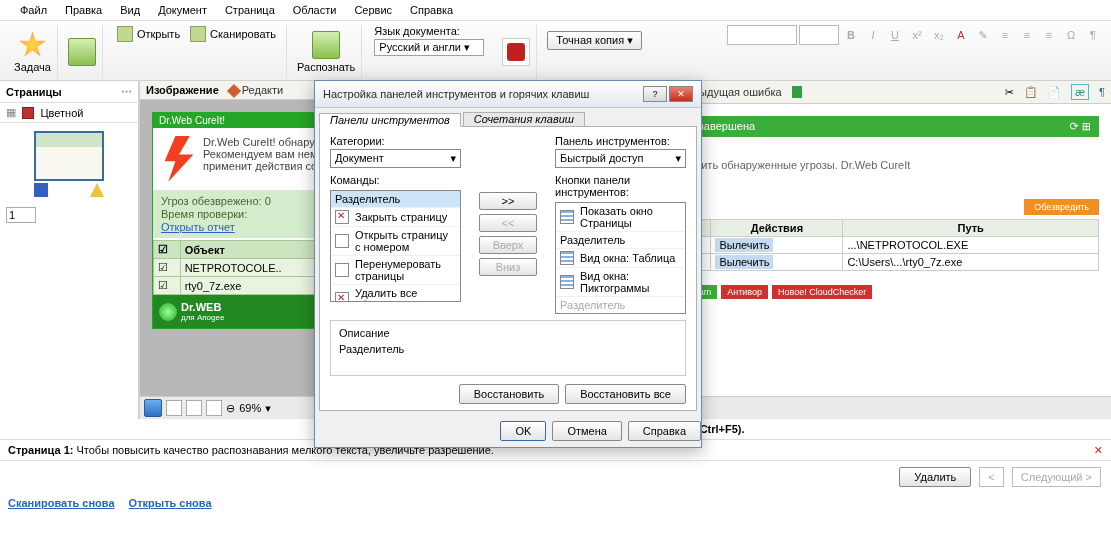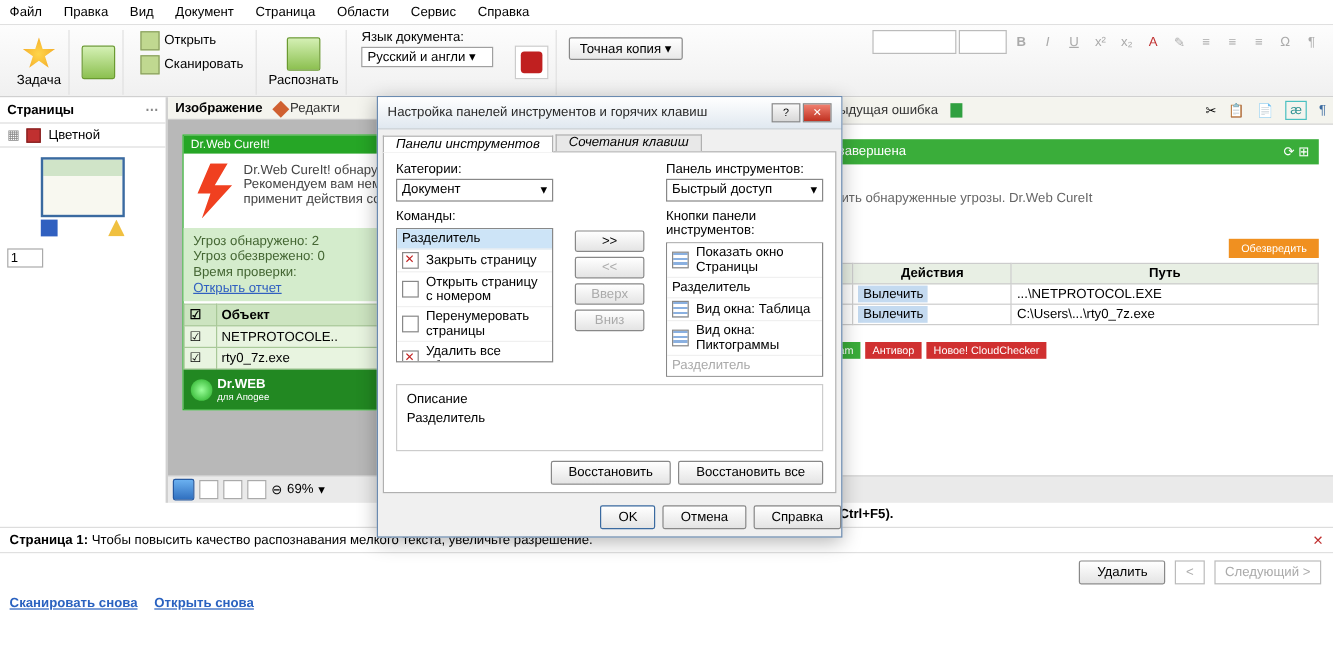--- a/index.html
+++ b/index.html
@@ -1,28 +1,28 @@
 <!DOCTYPE html>
 <html><head>
 <meta charset="utf-8">
 <style>
 * { margin: 0; padding: 0; box-sizing: border-box; font-family: Tahoma, Arial, sans-serif; font-size: 11px; }
 body { background: #fff; width: 1111px; height: 550px; overflow: hidden; position: relative; }
 
-.menubar { display: flex; gap: 18px; padding: 4px 8px; background: #fff; border-bottom: 1px solid #e0e0e0; }
+.menubar { display: flex; gap: 18px; padding: 4px 20px; background: #fff; border-bottom: 1px solid #e0e0e0; }
 .menubar span { cursor: default; }
 
 .toolbar-row { display: flex; align-items: flex-start; padding: 4px 8px; background: linear-gradient(#fdfdfd,#f0f0f0); border-bottom: 1px solid #d0d0d0; height: 60px; gap: 4px; }
 .tb-group { display: flex; flex-direction: column; align-items: center; padding: 0 6px; border-right: 1px solid #e0e0e0; height: 54px; justify-content: center; }
 .tb-big { display: flex; flex-direction: column; align-items: center; gap: 2px; }
 .tb-icon { width: 28px; height: 28px; border-radius: 3px; }
 .star { background: radial-gradient(circle,#ffd54a,#f0a020); clip-path: polygon(50% 0,61% 35%,98% 35%,68% 57%,79% 91%,50% 70%,21% 91%,32% 57%,2% 35%,39% 35%); }
 .page-green { background: linear-gradient(#d4f0b4,#8cc050); border: 1px solid #6a9a30; border-radius: 2px; }
 .page-down { background: linear-gradient(#d4f0b4,#8cc050); border: 1px solid #6a9a30; border-radius: 2px; position: relative; }
-.tb-small-btns { display: flex; flex-direction: column; gap: 2px; }
+.tb-small-btns { display: flex; flex-direction: row; gap: 2px; }
 .tb-small { display: flex; align-items: center; gap: 4px; padding: 1px 4px; }
 .tb-small-icon { width: 16px; height: 16px; background: #c0d890; border: 1px solid #8aa060; }
 .lang-block { display: flex; flex-direction: column; gap: 2px; padding: 0 8px; }
 .lang-sel { border: 1px solid #a0a0a0; padding: 1px 4px; background: #fff; width: 110px; }
 .pdf-icon { width: 28px; height: 28px; background: #fff; border: 1px solid #ccc; position: relative; }
 .pdf-icon::after { content: ""; position: absolute; top: 4px; left: 4px; width: 18px; height: 18px; background: #c02020; border-radius: 3px; }
 .toggle-btn { border: 1px solid #888; background: linear-gradient(#fff,#e8e8e8); padding: 2px 8px; border-radius: 2px; }
 
 .right-tools { margin-left: auto; display: flex; align-items: center; gap: 2px; }
 .rt-input { width: 70px; height: 20px; border: 1px solid #bbb; background: #fff; }
@@ -236,21 +236,20 @@
         <div class="drweb-top">Dr.Web CureIt!</div>
         <div class="drweb-body">
           <div class="bolt"></div>
           <div class="drweb-txt">
             <div>Dr.Web CureIt! обнаруж</div>
             <div>Рекомендуем вам немедл</div>
             <div>применит действия соглас</div>
           </div>
         </div>
         <div class="drweb-stats">
-          <div>Угроз обнаружено: 2</div>
           <div>Угроз обезврежено: 0</div>
           <div>Время проверки:</div>
           <div class="drweb-link">Открыть отчет</div>
         </div>
         <table class="drweb-table">
           <tbody>
               <tr>
                 <th>☑</th>
                 <th>Объект</th>
                 <th>Угроза</th>

